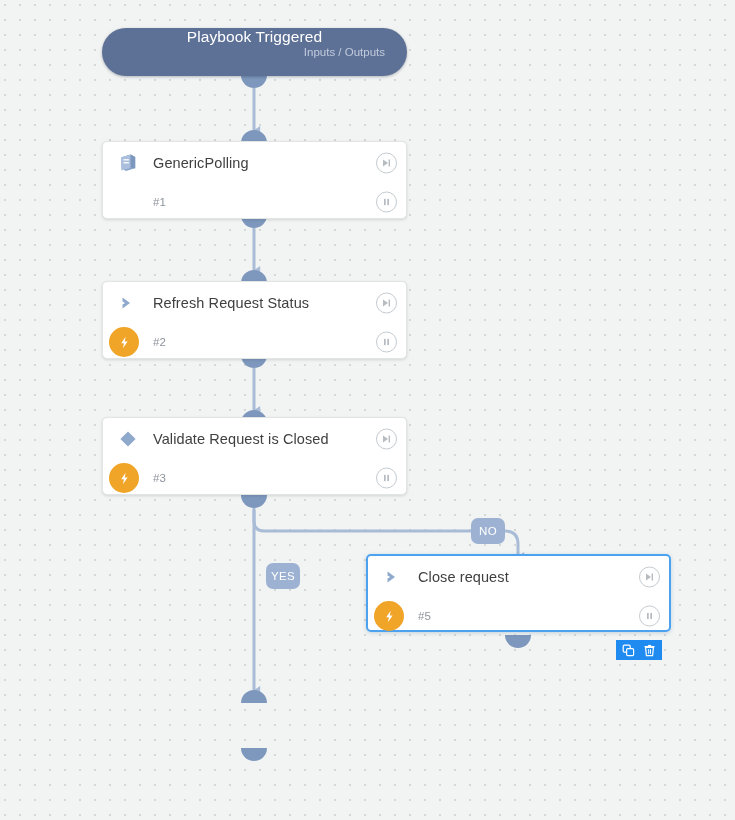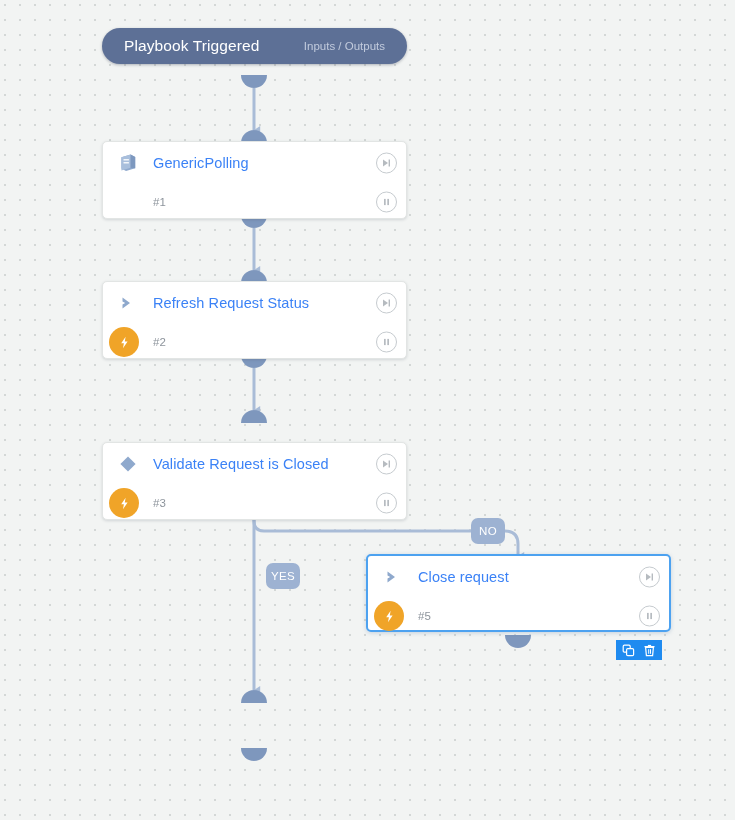--- a/index.html
+++ b/index.html
@@ -35,26 +35,27 @@
     height: 820px;
     pointer-events: none;
   }
 
   
   .pill {
     position: absolute;
     display: flex;
     align-items: center;
     box-sizing: border-box;
-    height: 36px;
+    height: 48px;
     border-radius: 24px;
     background: #5d7096;
     box-shadow: 0 1px 3px rgba(40,50,70,0.33);
     padding: 0 22px;
     z-index: 4;
+    flex-direction: column;
   }
   .pill-title {
     color: #ffffff;
     font-size: 15.5px;
     letter-spacing: 0.1px;
     white-space: nowrap;
   }
   .pill-sub {
     margin-left: auto;
     color: #c2cbdd;
@@ -95,21 +96,21 @@
     transform: translateY(-50%);
     width: 34px;
     height: 34px;
     display: flex;
     align-items: center;
     justify-content: center;
   }
   .card-title {
     margin-left: 50px;
     font-size: 14.5px;
-    color: #3b82f6;
+    color: #404040;
     letter-spacing: 0.1px;
     white-space: nowrap;
   }
   .card-num {
     margin-left: 50px;
     font-size: 11.5px;
     color: #8d949c;
   }
   .badge-bolt {
     position: absolute;
@@ -280,21 +281,21 @@
         <svg width="11" height="11" viewBox="0 0 11 11" xmlns="http://www.w3.org/2000/svg">
           <rect x="3" y="2.4" width="1.7" height="6.2" fill="#b6bbc0"></rect>
           <rect x="6.3" y="2.4" width="1.7" height="6.2" fill="#b6bbc0"></rect>
         </svg>
       </span>
     </div>
   </div>
 
   <div class="handle top" style="left:241px; top:410px;"></div>
   <div class="handle bottom" style="left:241px; top:495px;"></div>
-  <div class="card" style="left:102px; top:442px; width:305px; height:78px;">
+  <div class="card" style="left:102px; top:417px; width:305px; height:78px;">
     <div class="card-row-top" style="height:42px;">
       <span class="card-icon">
         <svg width="22" height="22" viewBox="0 0 22 22" xmlns="http://www.w3.org/2000/svg">
           <path d="M11,3.4 L18.6,11 L11,18.6 L3.4,11 Z" fill="#8fa9cd"></path>
         </svg>
       </span>
       <span class="card-title">Validate Request is Closed</span>
       <span class="ctrl">
         <svg width="11" height="11" viewBox="0 0 11 11" xmlns="http://www.w3.org/2000/svg">
           <path d="M2,2 L7,5.5 L2,9 Z" fill="#b6bbc0"></path>

